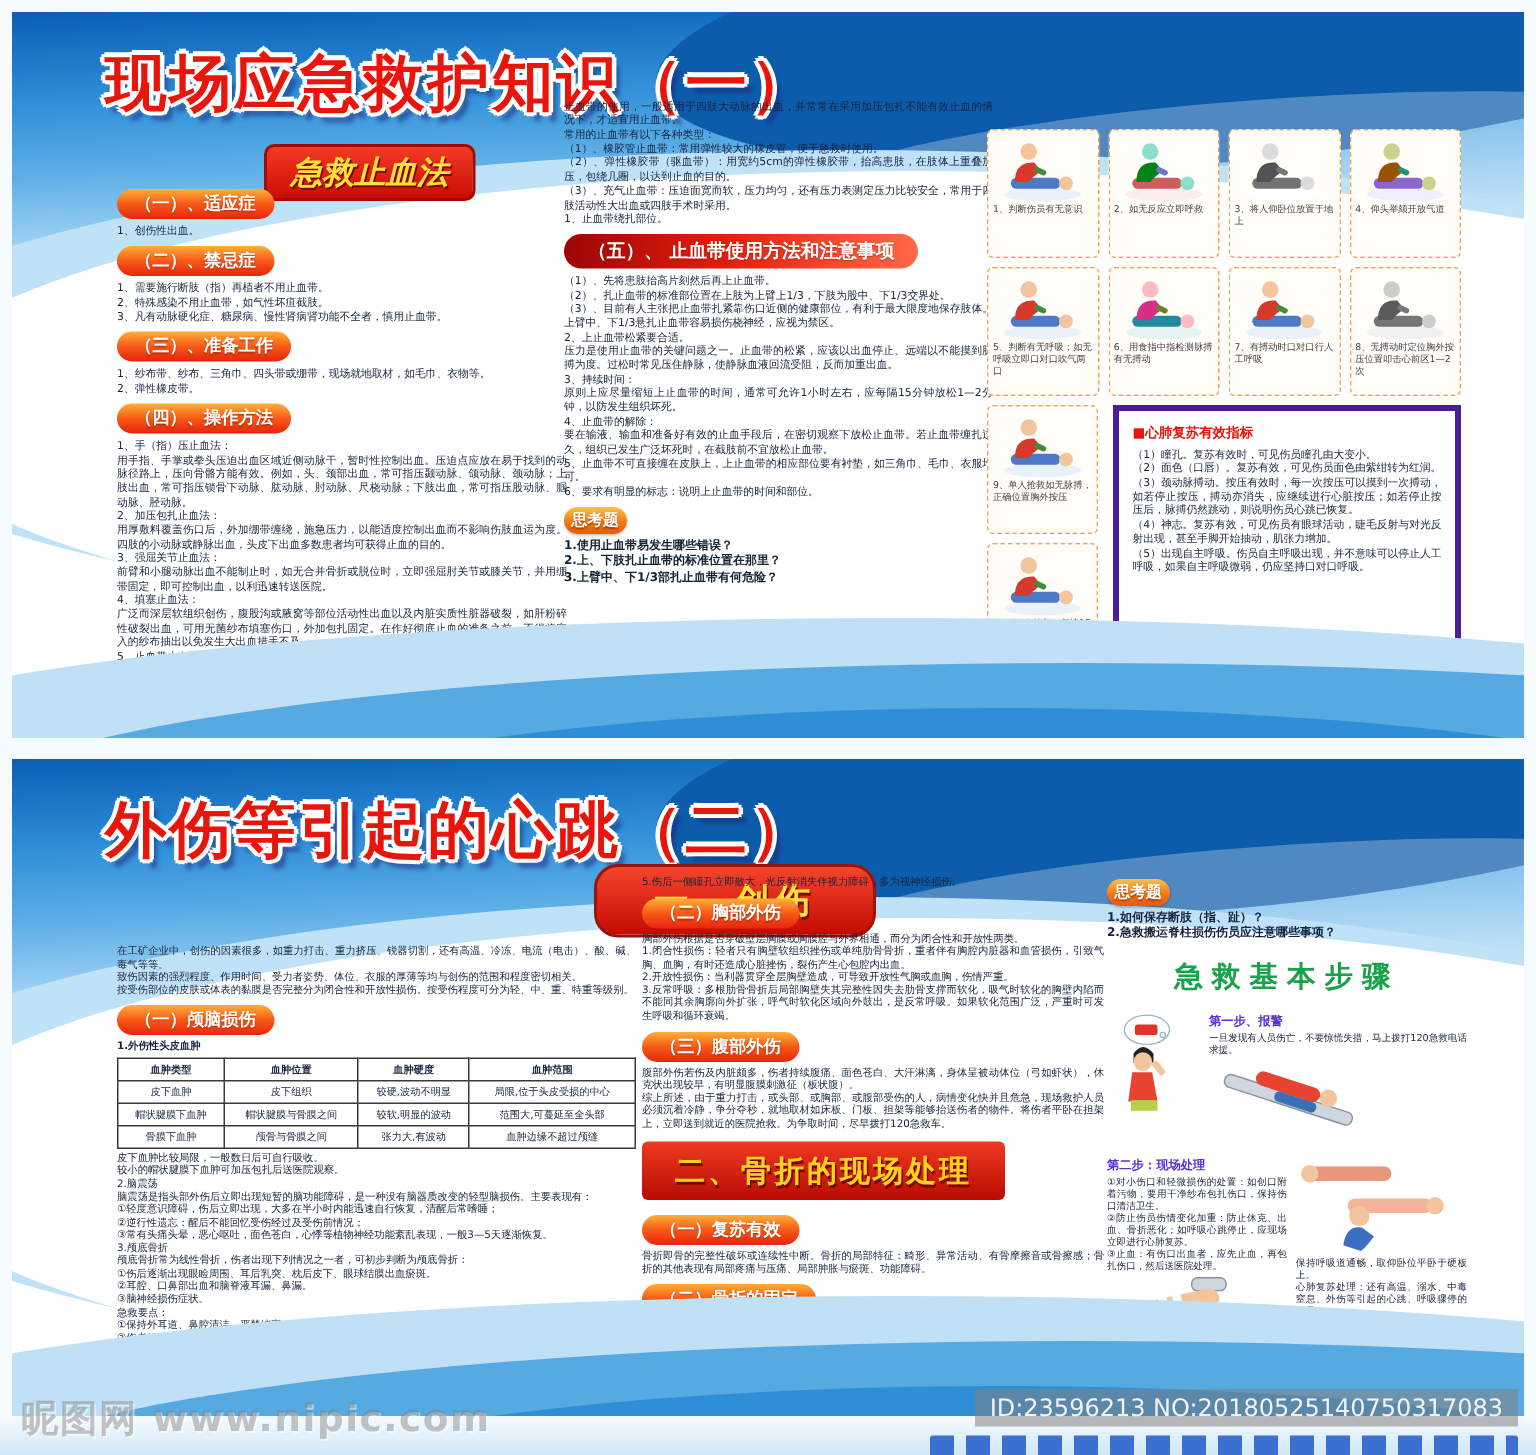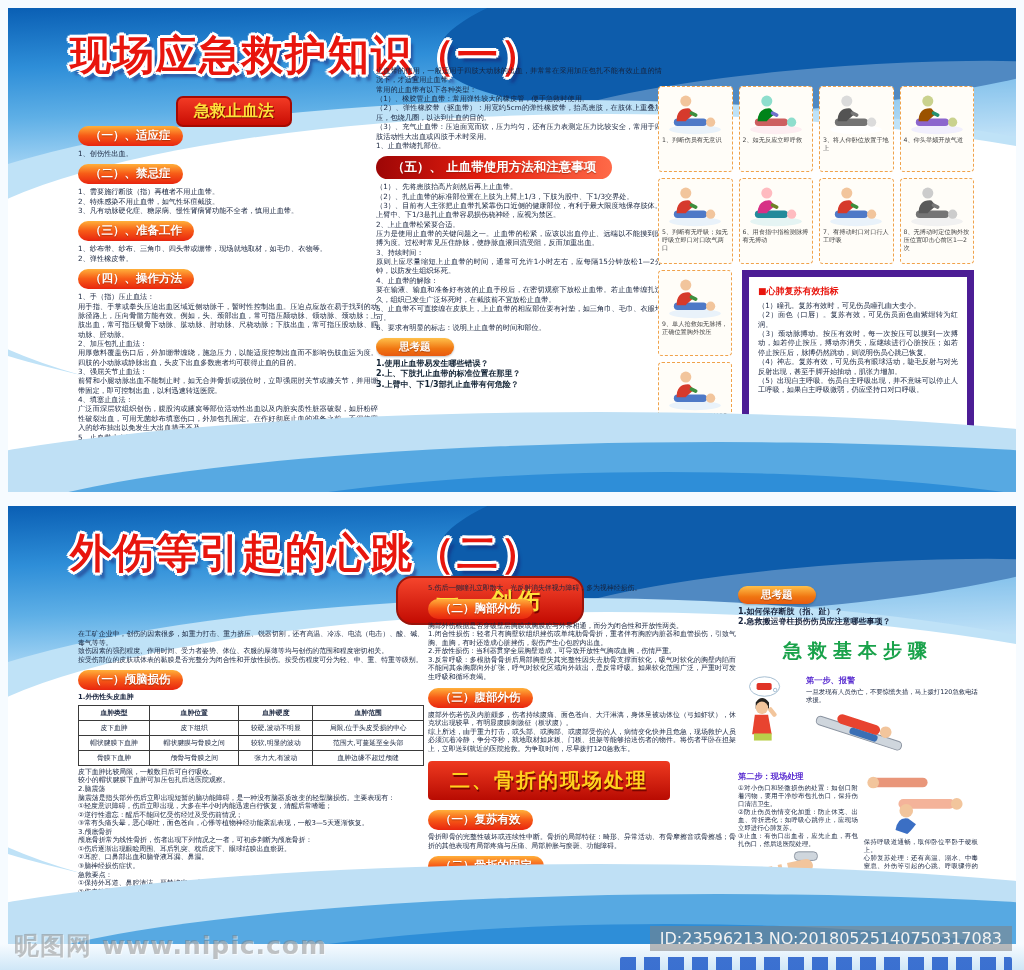--- a/index.html
+++ b/index.html
@@ -31,28 +31,28 @@
                    5px 6px 3px rgba(28,28,110,.5);}
 
   
   .t{font-size:7.2px;line-height:1.3;color:#17233d;white-space:pre-line;text-align:justify;}
   .t.dense{font-size:6.9px;line-height:1.24;}
   .t.tiny{font-size:6.4px;line-height:1.25;}
 
   .pill{display:inline-block;background:linear-gradient(180deg,#ffb03a,#f75c17 48%,#e8250f);
        color:#fff;font-weight:bold;font-size:11.5px;padding:2px 12px 3px;border-radius:11px;
        text-shadow:0 1px 1px rgba(120,30,0,.55);margin:6px 0 3px;}
-  .pill.sm{font-size:10.5px;padding:2px 23px;border-radius:9px;
+  .pill.sm{font-size:10.5px;padding:2px 5px;border-radius:9px;
        background:linear-gradient(180deg,#ffc04a,#f07511 60%,#e85a10);box-shadow:0 1px 2px rgba(0,0,0,.25);}
   .pill.wide{background:linear-gradient(90deg,#9d0606,#e31d0e 45%,#ff6a48);font-size:12.5px;
        padding:3px 16px;border-radius:12px;}
 
   .badge-red-main{position:absolute;left:168px;top:88px;background:linear-gradient(180deg,#f23a24,#c90d04);
-       color:#ffe13a;font-weight:bold;font-size:16px;padding:3px 16px;border-radius:7px;
-       border:2px solid #a50a02;text-shadow:1px 1px 0 #7a0500;}
+       color:#ffe13a;font-weight:bold;font-size:21px;padding:3px 16px;border-radius:7px;
+       border:2px solid #a50a02;text-shadow:1px 1px 0 #7a0500;font-style:italic;}
   .badge-trauma{position:absolute;left:388px;top:70px;background:linear-gradient(180deg,#f5452c,#c30b02);
        color:#ffe13a;font-weight:bold;font-size:23px;padding:7px 38px;border-radius:16px;
        border:2px solid #99140b;text-shadow:1px 2px 0 #7a0500;letter-spacing:4px;}
   .big-red{display:inline-block;background:linear-gradient(180deg,#ee3a20,#b80b02);color:#ffd21e;
        font-weight:bold;font-size:20px;padding:6px 22px;border-radius:4px;margin:8px 0 4px;
        text-shadow:1px 2px 0 #7a0500;letter-spacing:2px;}
 
   
   .colL1{position:absolute;left:70px;top:112px;width:300px;height:344px;overflow:hidden;}
   .colM1{position:absolute;left:368px;top:58px;width:286px;height:400px;overflow:hidden;}
@@ -65,21 +65,21 @@
   .card .art{flex:0 0 46px;display:flex;align-items:center;justify-content:center;width:100%;}
   .card .cap{font-size:6.2px;line-height:1.25;color:#444;width:100%;}
   .grid .card:nth-child(2) .art{filter:hue-rotate(130deg);}
   .grid .card:nth-child(3) .art{filter:grayscale(1) contrast(1.2);}
   .grid .card:nth-child(4) .art{filter:hue-rotate(40deg);}
   .grid .card:nth-child(6) .art{filter:hue-rotate(-40deg);}
   .grid .card:nth-child(8) .art{filter:grayscale(1);}
   .card.c9{position:absolute;left:650px;top:262px;width:74px;}
   .card.c10{position:absolute;left:650px;top:354px;width:74px;height:100px;}
 
-  .cpr-box{position:absolute;left:734px;top:262px;width:232px;height:190px;border:7px solid #4c1d95;
+  .cpr-box{position:absolute;left:734px;top:262px;width:232px;height:190px;border:4px solid #4c1d95;
        background:#fff;padding:8px 9px;overflow:hidden;}
   .cpr-title{color:#e8150d;font-weight:bold;font-size:9px;margin-bottom:3px;}
 
   
   .colL2{position:absolute;left:70px;top:124px;width:346px;height:308px;overflow:hidden;}
   .colM2{position:absolute;left:420px;top:78px;width:308px;height:356px;overflow:hidden;}
   .colR2{position:absolute;left:730px;top:74px;width:240px;height:360px;overflow:hidden;}
 
   table.hema{border-collapse:collapse;margin:3px 0 2px;width:100%;}
   table.hema th,table.hema td{border:1px solid #3a3a3a;font-size:6.8px;padding:2px 2px;

